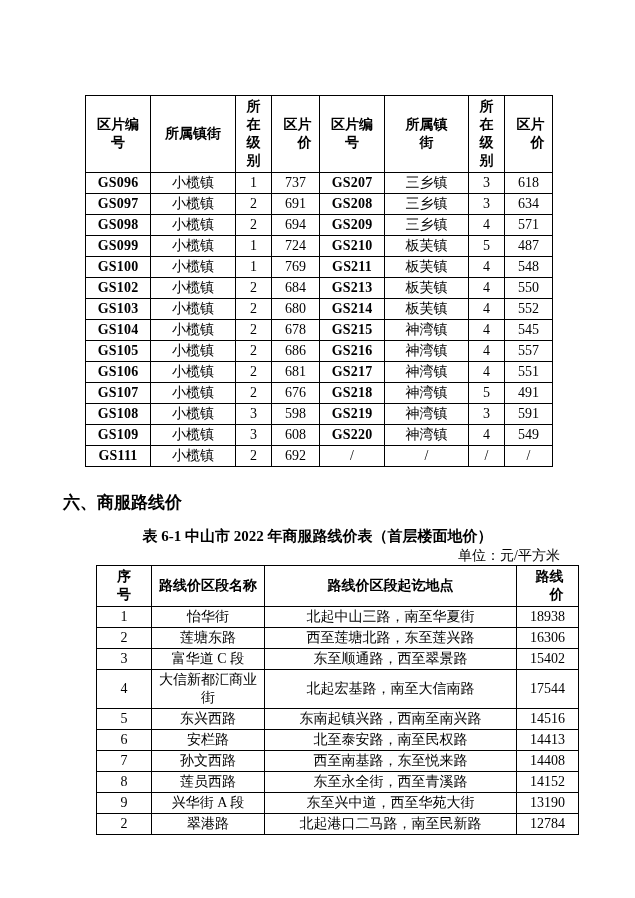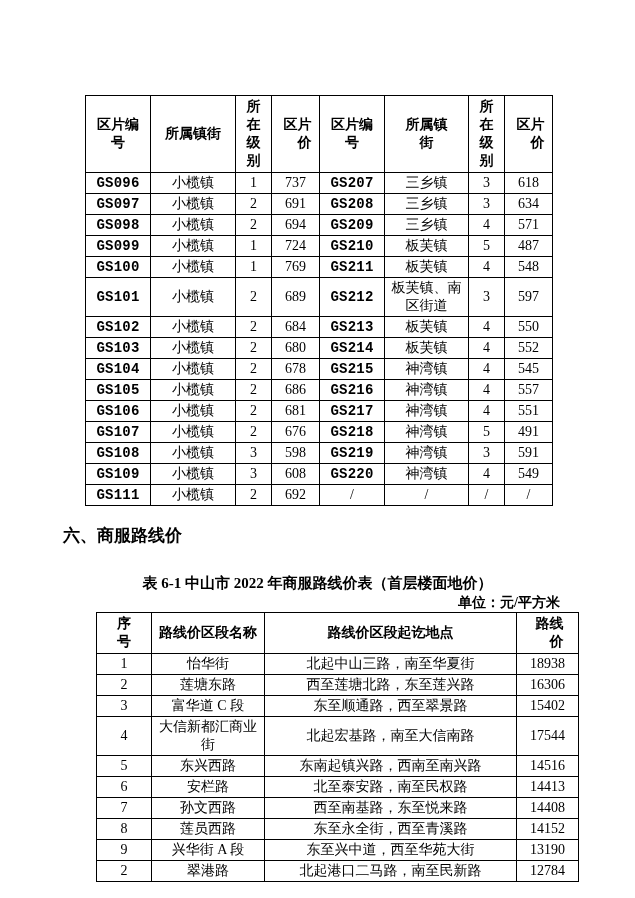--- a/index.html
+++ b/index.html
@@ -32,51 +32,50 @@
     font-size: 14px;
     line-height: 18px;
     padding: 1px 2px;
     word-break: normal;
     overflow-wrap: break-word;
   }
   th {
     font-weight: bold;
     padding: 2px;
   }
-  td.code { font-weight: bold; letter-spacing: 0.2px; font-family: Liberation Mono, monospace; }
+  td.code { font-weight: bold; letter-spacing: 0.2px; }
 
   #zone-table { margin-left: 85px; width: 467px; }
   #road-table { margin-left: 96px; width: 482px; }
 
   
   .w1 { display: inline-block; width: 1.1em; }
   .w2 { display: inline-block; width: 2.3em; text-align: right; }
   .w3 { display: inline-block; width: 3.2em; }
 
   
   .section-heading {
-    margin: 19px 0 0 63px;
+    margin: 25px 0 0 63px;
     font-size: 17px;
     font-weight: bold;
     line-height: 22px;
   }
   .table-title {
-    margin-top: 27px;
+    margin-top: 13px;
     text-align: center;
     font-size: 15px;
     font-weight: bold;
     line-height: 19px;
   }
   .unit-line {
     margin-top: 1px;
     margin-right: 75px;
     text-align: right;
     font-size: 14px;
     line-height: 18px;
-    font-weight: bold;
   }
 </style>
 </head>
 <body>
 
 <div class="page">
   <div class="content">
 
     <table id="zone-table">
       <colgroup>
@@ -146,30 +145,20 @@
             <td class="code">GS100</td>
             <td>小榄镇</td>
             <td>1</td>
             <td>769</td>
             <td class="code">GS211</td>
             <td>板芙镇</td>
             <td>4</td>
             <td>548</td>
           </tr>
           <tr>
-            <td class="code">GS101</td>
-            <td>小榄镇</td>
-            <td>2</td>
-            <td>689</td>
-            <td class="code">GS212</td>
-            <td>板芙镇、南区街道</td>
-            <td>3</td>
-            <td>597</td>
-          </tr>
-          <tr>
             <td class="code">GS102</td>
             <td>小榄镇</td>
             <td>2</td>
             <td>684</td>
             <td class="code">GS213</td>
             <td>板芙镇</td>
             <td>4</td>
             <td>550</td>
           </tr>
           <tr>

